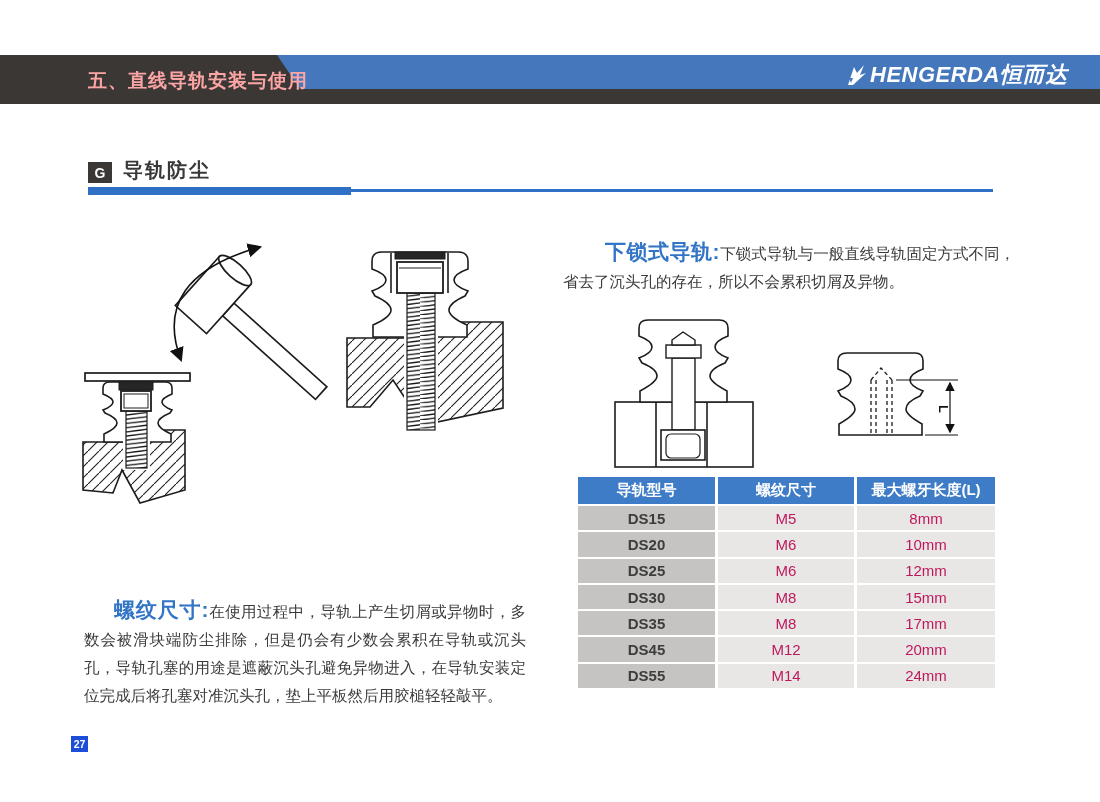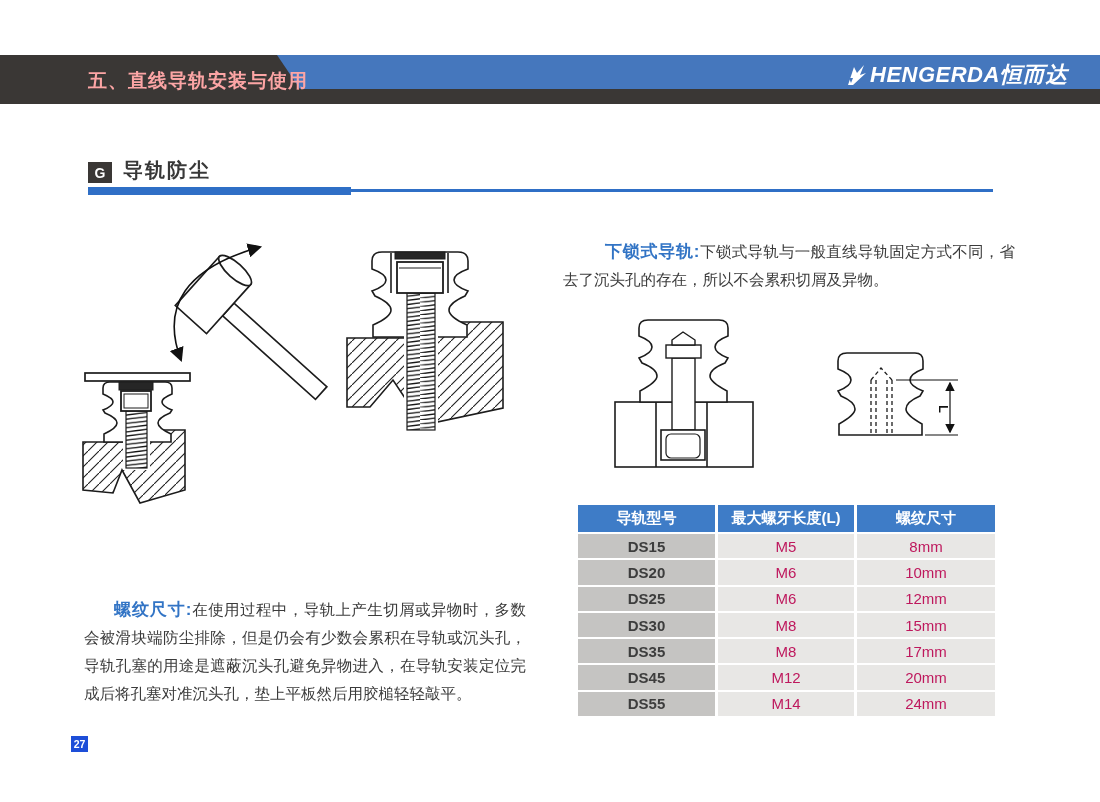--- a/index.html
+++ b/index.html
@@ -15,23 +15,23 @@
   
   .sec-badge{position:absolute;left:88px;top:162px;width:24px;height:21px;background:var(--dark_bar,#3a3735);
              color:#fff;font-size:14px;font-weight:bold;display:flex;align-items:center;justify-content:center;}
   .sec-title{position:absolute;left:123px;top:157px;font-size:20px;font-weight:bold;color:#383838;letter-spacing:2px;}
   .sec-rule-thick{position:absolute;left:88px;top:187px;width:263px;height:8px;background:var(--accent_blue,#2f6fc6);}
   .sec-rule-thin{position:absolute;left:351px;top:189px;width:642px;height:3px;background:var(--accent_blue,#2f6fc6);}
   
   .para{position:absolute;font-size:15.5px;line-height:28px;color:#3b3b3b;text-align:justify;margin:0;}
   .para-lock{left:563px;top:238px;width:452px;text-indent:42px;}
   .para-plug{left:84px;top:596px;width:442px;text-indent:30px;}
-  .para .lead{color:var(--accent_text,#3274c5);font-weight:bold;font-size:17px;letter-spacing:.5px;}
+  .para .lead{color:var(--accent_text,#3274c5);font-weight:bold;font-size:21px;letter-spacing:.5px;}
   
-  .spec-table{position:absolute;left:578px;top:505px;width:417px;display:grid;
+  .spec-table{position:absolute;left:578px;top:477px;width:417px;display:grid;
               grid-template-columns:137px 136px 138px;grid-template-rows:27px repeat(7,24.3px);
               column-gap:3px;row-gap:2px;}
   .spec-table .cell{display:flex;align-items:center;justify-content:center;font-size:15px;}
   .spec-table .th{background:var(--table_header,#3e7cc7);color:#fff;font-weight:bold;}
   .spec-table .c0{background:var(--col1_bg,#c5c4c2);font-weight:bold;color:#3d3d3d;}
   .spec-table .c{background:var(--cell_bg,#e8e7e5);color:#be185d;}
   
   .diag{position:absolute;}
   .d1{left:75px;top:225px;}
   .d2{left:598px;top:300px;}
@@ -145,22 +145,22 @@
     <g stroke="#111" stroke-width="1.2">
       <line x1="896" y1="380" x2="958" y2="380"></line>
       <line x1="925" y1="435" x2="958" y2="435"></line>
       <line x1="950" y1="383" x2="950" y2="432" marker-start="url(#arw2)" marker-end="url(#arw2)"></line>
       <text x="941" y="407" font-size="13" font-weight="bold" stroke="none" fill="#111" text-anchor="middle" transform="rotate(90 939 407)">L</text>
     </g>
   </svg>
 
   <div class="spec-table">
     <div class="cell th">导轨型号</div>
+    <div class="cell th">螺纹尺寸</div>
     <div class="cell th">最大螺牙长度(L)</div>
-    <div class="cell th">螺纹尺寸</div>
 
     <div class="cell c0">DS15</div>
     <div class="cell c">M5</div>
     <div class="cell c">8mm</div>
 
     <div class="cell c0">DS20</div>
     <div class="cell c">M6</div>
     <div class="cell c">10mm</div>
 
     <div class="cell c0">DS25</div>

